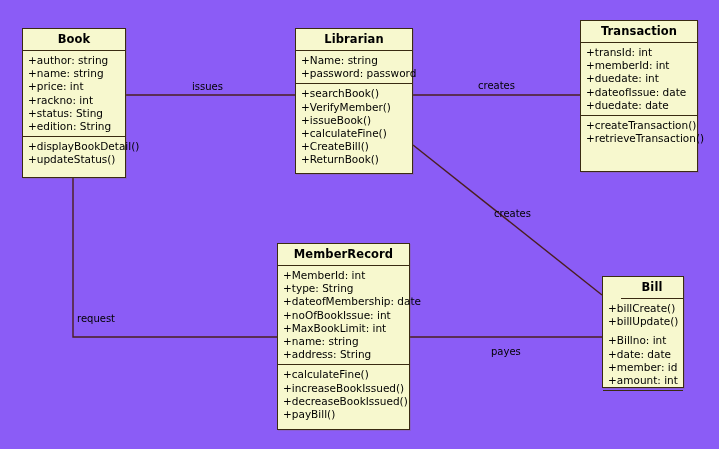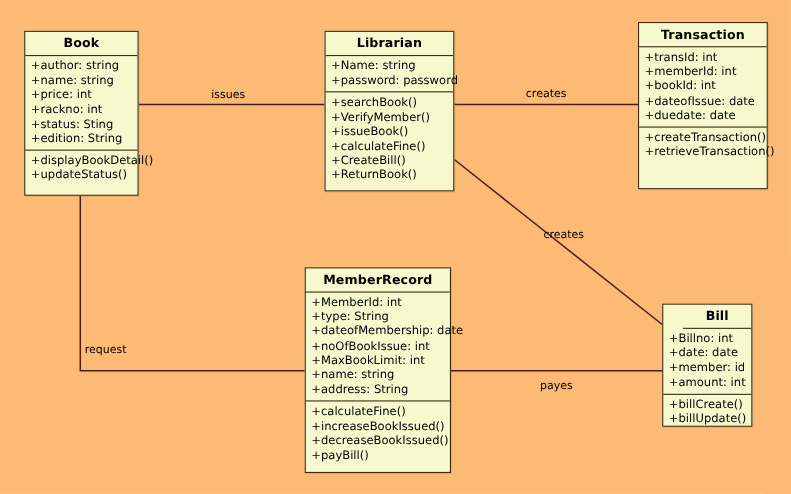--- a/index.html
+++ b/index.html
@@ -4,21 +4,21 @@
 <style>
   html, body {
     margin: 0;
     padding: 0;
     background: #ffffff;
   }
   #diagram-canvas {
     position: relative;
     width: 719px;
     height: 449px;
-    background: #fdba74;
+    background: #8b5cf6;
     font-family: "DejaVu Sans", sans-serif;
     overflow: hidden;
   }
   #edge-layer {
     position: absolute;
     left: 0;
     top: 0;
     width: 719px;
     height: 449px;
     pointer-events: none;
@@ -103,21 +103,21 @@
           <div class="member">+calculateFine()</div>
           <div class="member">+CreateBill()</div>
           <div class="member">+ReturnBook()</div>
         </div>
       </div>
       <div class="uml-class" style="left: 580px; top: 20px; width: 118px; height: 152px; background: rgb(247, 248, 206); border-color: rgb(58, 43, 18);">
         <div class="class-title" style="border-bottom-color: rgb(58, 43, 18);">Transaction</div>
         <div class="compartment attrs" style="border-bottom-color: rgb(58, 43, 18);">
           <div class="member">+transId: int</div>
           <div class="member">+memberId: int</div>
-          <div class="member">+bookId: int</div>
+          <div class="member">+duedate: int</div>
           <div class="member">+dateofIssue: date</div>
           <div class="member">+duedate: date</div>
         </div>
         <div class="compartment ops">
           <div class="member">+createTransaction()</div>
           <div class="member">+retrieveTransaction()</div>
         </div>
       </div>
       <div class="uml-class" style="left: 277px; top: 243px; width: 133px; height: 187px; background: rgb(247, 248, 206); border-color: rgb(58, 43, 18);">
         <div class="class-title" style="border-bottom-color: rgb(58, 43, 18);">MemberRecord</div>
@@ -132,29 +132,29 @@
         </div>
         <div class="compartment ops">
           <div class="member">+calculateFine()</div>
           <div class="member">+increaseBookIssued()</div>
           <div class="member">+decreaseBookIssued()</div>
           <div class="member">+payBill()</div>
         </div>
       </div>
       <div class="uml-class" style="left: 602px; top: 276px; width: 82px; height: 112px; background: rgb(247, 248, 206); border-color: rgb(58, 43, 18);">
         <div class="class-title" style="border-bottom-color: rgb(58, 43, 18); margin-left: 18px;">Bill</div>
+        <div class="compartment ops">
+          <div class="member">+billCreate()</div>
+          <div class="member">+billUpdate()</div>
+        </div>
         <div class="compartment attrs" style="border-bottom-color: rgb(58, 43, 18);">
           <div class="member">+Billno: int</div>
           <div class="member">+date: date</div>
           <div class="member">+member: id</div>
           <div class="member">+amount: int</div>
-        </div>
-        <div class="compartment ops">
-          <div class="member">+billCreate()</div>
-          <div class="member">+billUpdate()</div>
         </div>
       </div>
     </div>
   <div id="label-layer">
       <div class="edge-label" style="left: 192px; top: 81px;">issues</div>
       <div class="edge-label" style="left: 478px; top: 80px;">creates</div>
       <div class="edge-label" style="left: 494px; top: 208px;">creates</div>
       <div class="edge-label" style="left: 77px; top: 313px;">request</div>
       <div class="edge-label" style="left: 491px; top: 346px;">payes</div>
     </div>

